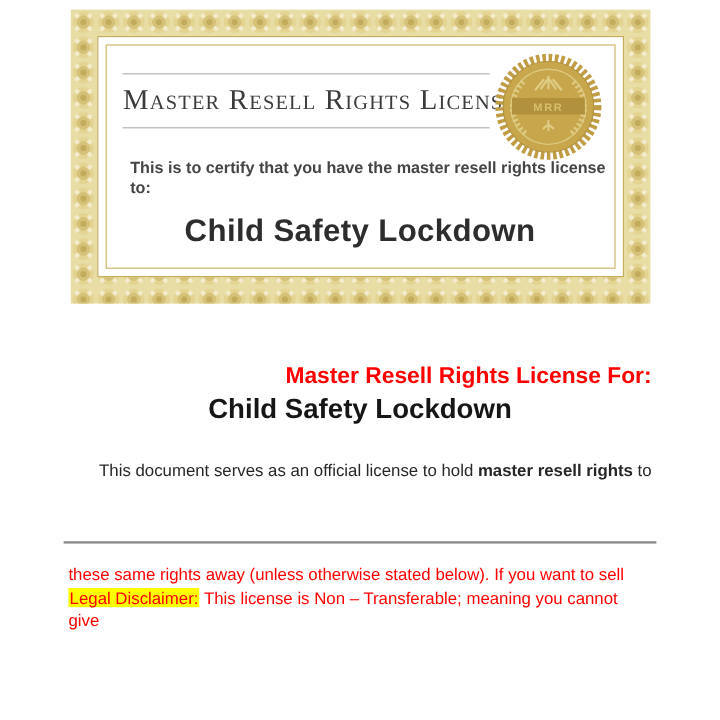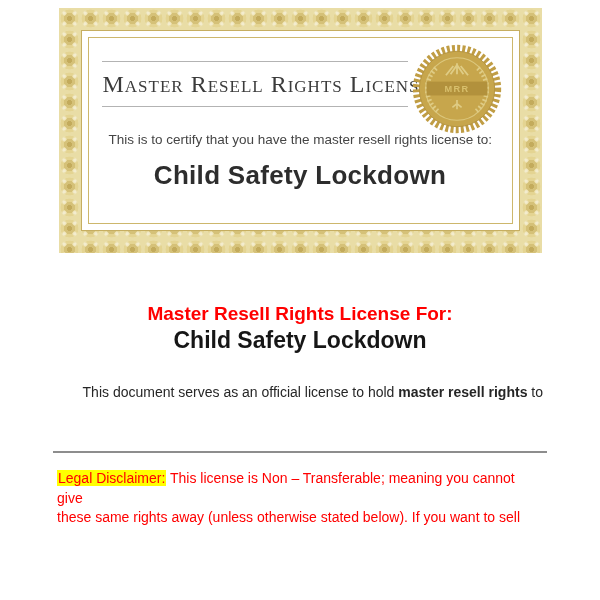--- a/index.html
+++ b/index.html
@@ -41,41 +41,42 @@
     font-variant: small-caps;
     font-size: 24px; line-height: 24px;
     letter-spacing: 1px;
     color: #3b3b3b;
     white-space: nowrap;
   }
   .cert-certify {
     margin: 24px 0 0 20px;
     font-size: 13.5px; line-height: 17px;
     color: #454545;
+    font-weight: bold;
   }
   .cert-product {
     margin-top: 14px;
     text-align: center;
     font-size: 26px; line-height: 27px;
     font-weight: 700;
     letter-spacing: 0.3px;
     color: #2d2d2d;
   }
   .seal {
     position: absolute;
     left: 352px; top: 35px;
     width: 92px; height: 92px;
     z-index: 5;
   }
 
   
   .content { width: 486px; margin: 0 auto; }
   .heading-red {
     margin-top: 50px;
-    text-align: center;
+    text-align: right;
     font-size: 19px; line-height: 22px;
     font-weight: 700;
     color: #ff0000;
   }
   .heading-black {
     margin-top: 2px;
     text-align: center;
     font-size: 23px; line-height: 26px;
     font-weight: 700;
     color: #161616;
@@ -128,17 +129,17 @@
 
 <div class="content">
   <div class="heading-red">Master Resell Rights License For:</div>
   <div class="heading-black">Child Safety Lockdown</div>
 
   <p class="body-par"><span>This document serves as an official license to hold </span><strong>master resell rights</strong><span> to</span><br></p>
 
   <hr class="hr-dark">
 
   <p class="disclaimer">
+    <span class="line">these same rights away (unless otherwise stated below). If you want to sell</span>
     <span class="line"><mark class="hl">Legal Disclaimer:</mark><span> This license is Non – Transferable; meaning you cannot give</span></span>
-    <span class="line">these same rights away (unless otherwise stated below). If you want to sell</span>
   </p>
 
 </div>
 
 </body></html>

